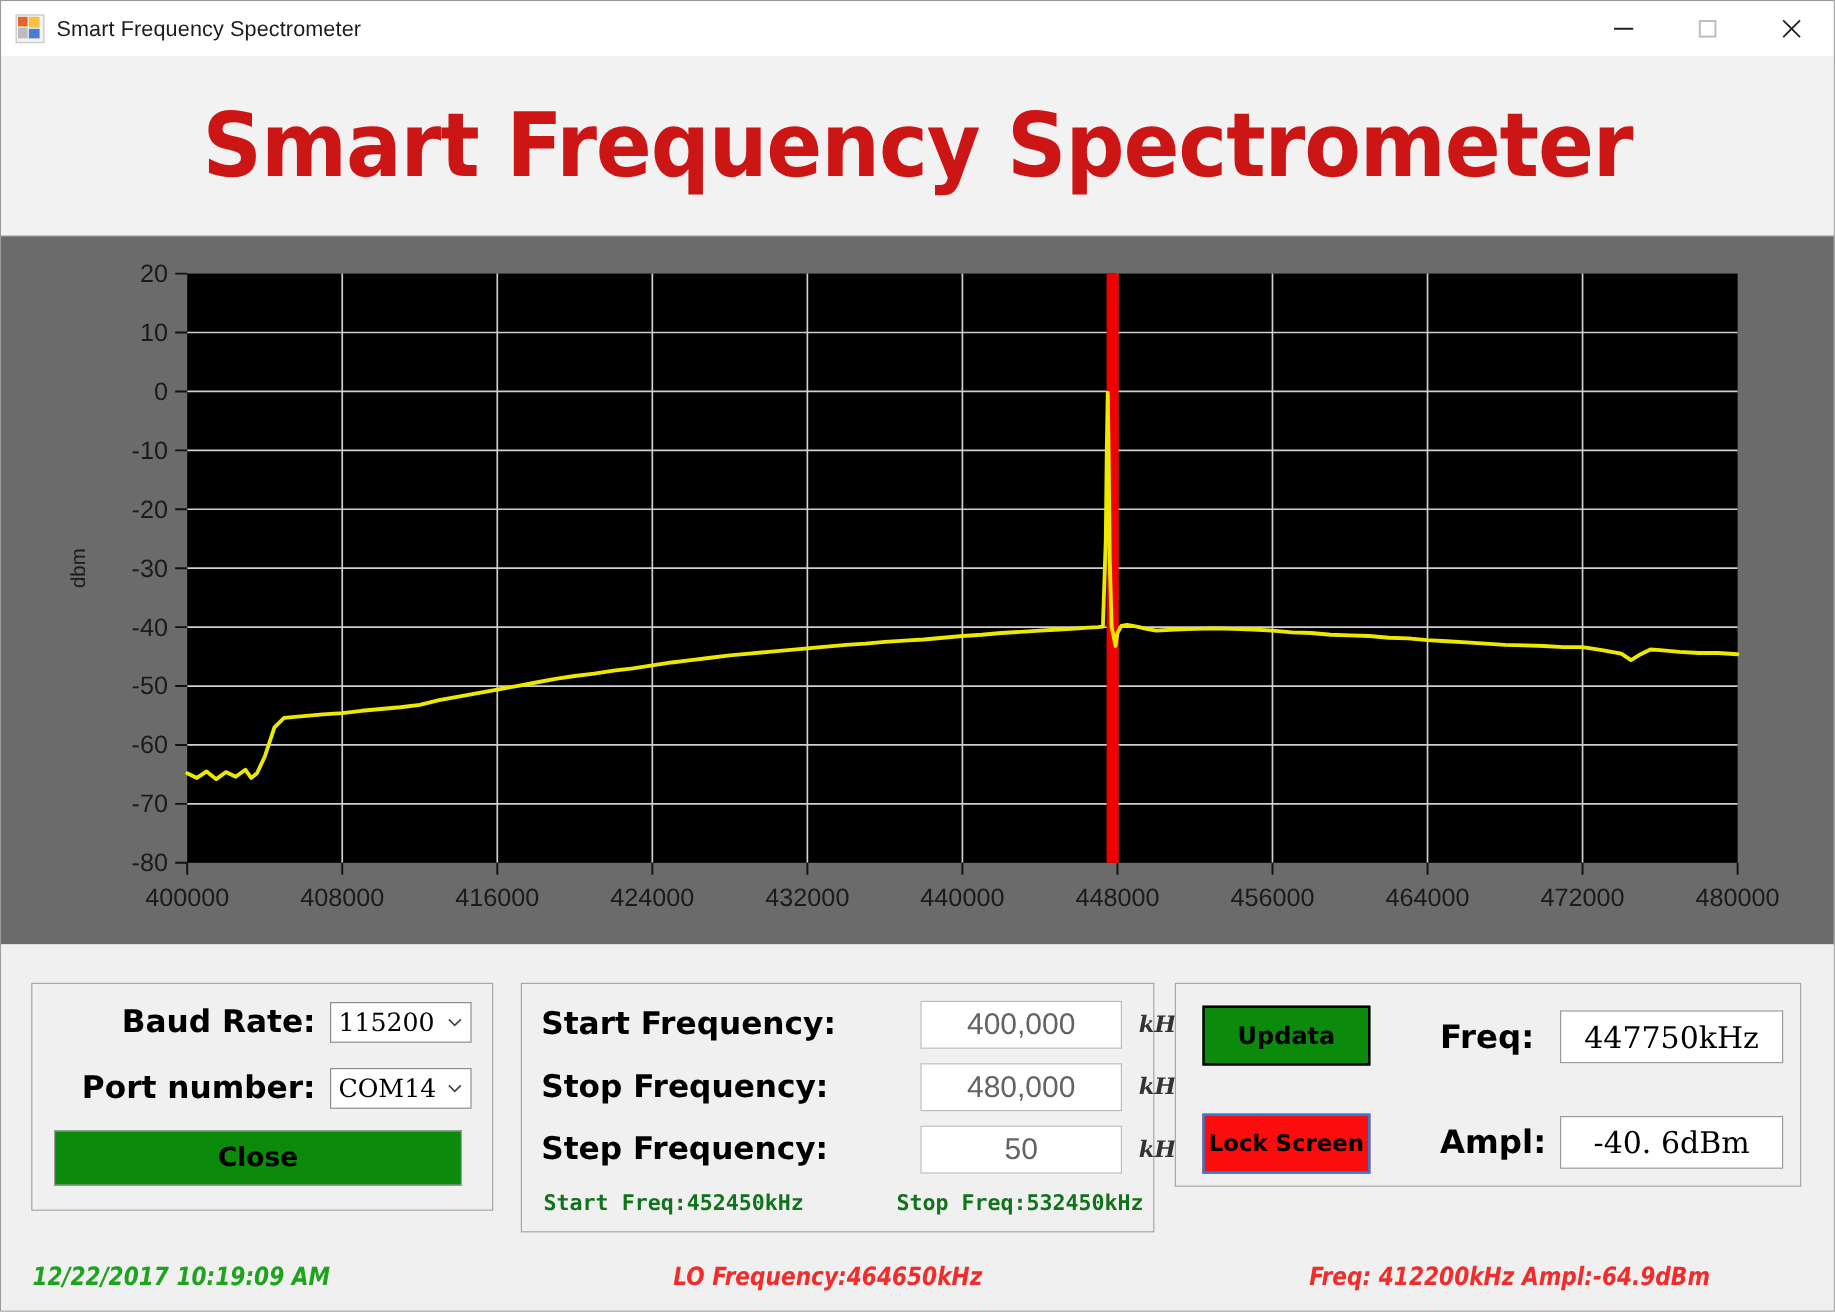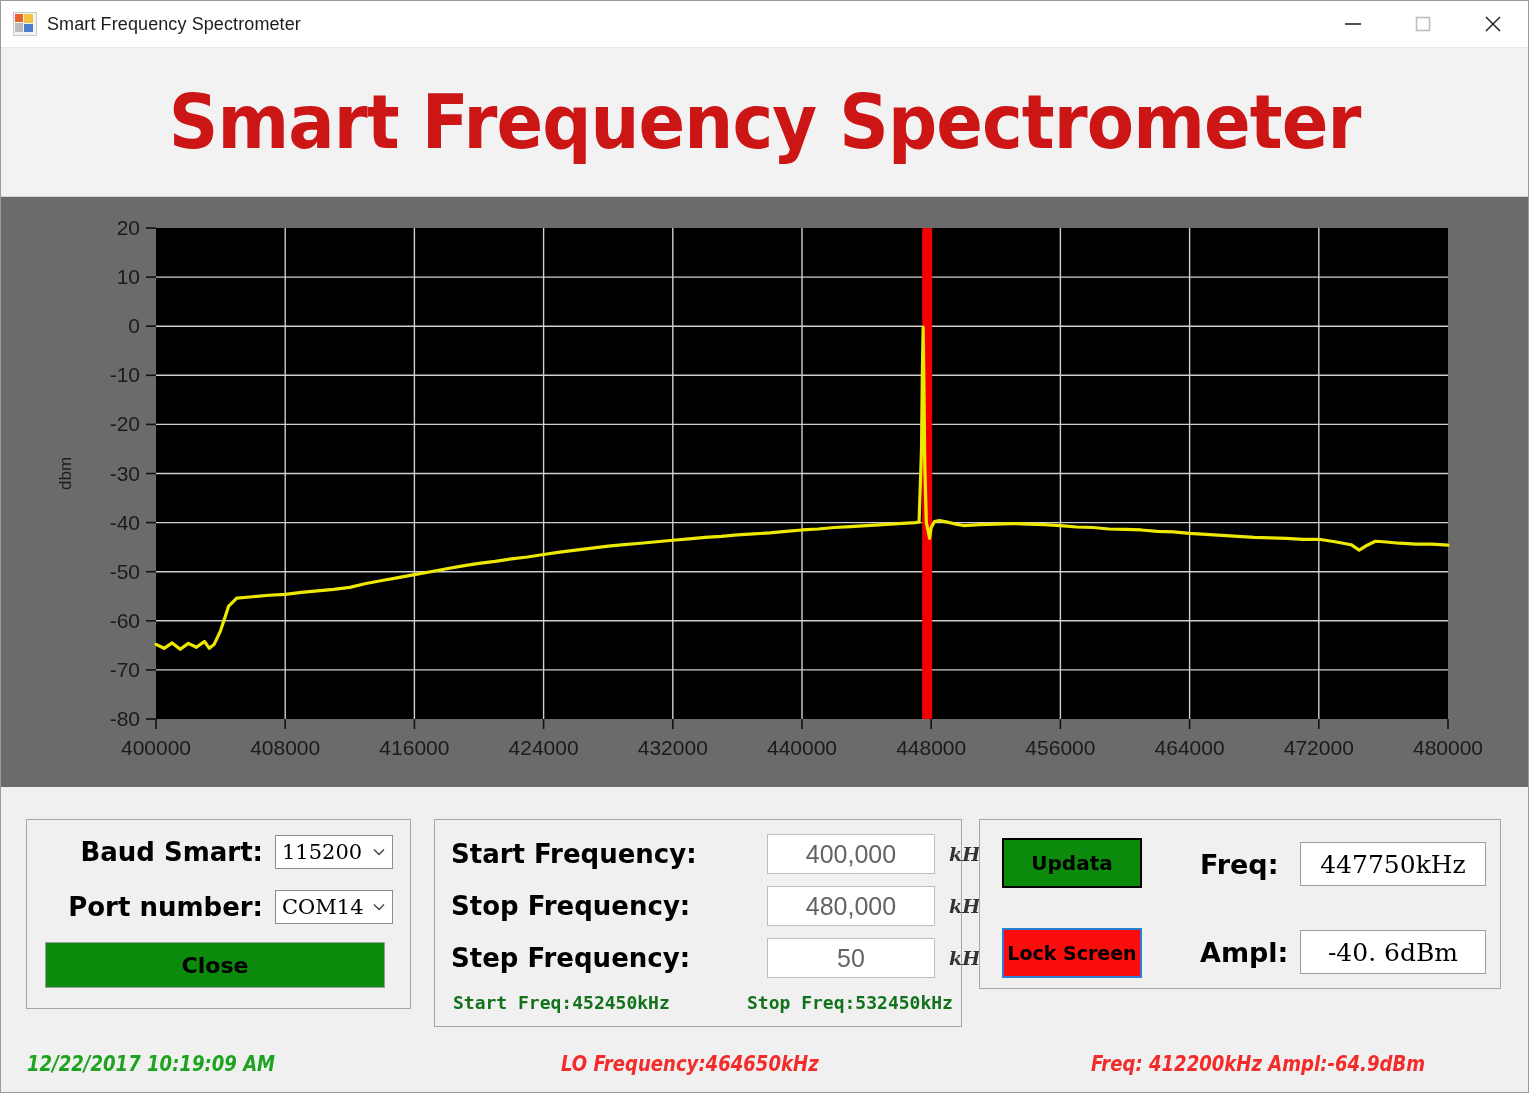--- a/index.html
+++ b/index.html
@@ -385,21 +385,21 @@
         <text x="0" y="0" fill="#1b1b1b" font-size="17" text-anchor="middle" font-family="&quot;Liberation Sans&quot;, sans-serif" transform="translate(70,276.5) rotate(-90)">dbm</text>
         <rect x="921.1625" y="31" width="10" height="491" fill="#f20000"></rect>
         <path d="M 155.00 447.37 L 163.07 451.30 L 171.15 445.89 L 179.22 452.28 L 187.30 446.39 L 195.38 450.31 L 203.45 444.42 L 208.30 451.30 L 213.14 447.37 L 219.60 433.62 L 227.68 409.07 L 235.75 401.21 L 251.90 399.74 L 268.05 398.27 L 284.20 397.29 L 300.35 395.32 L 316.50 393.85 L 332.65 392.38 L 348.80 390.41 L 364.95 386.48 L 381.10 383.54 L 397.25 380.59 L 413.40 377.65 L 429.55 374.70 L 445.70 371.75 L 461.85 368.81 L 478.00 366.35 L 494.15 364.39 L 510.30 361.93 L 526.45 359.97 L 542.60 357.51 L 558.75 355.06 L 574.90 353.10 L 591.05 351.13 L 607.20 349.17 L 623.35 347.70 L 639.50 346.22 L 655.65 344.75 L 671.80 343.28 L 687.95 341.80 L 704.10 340.33 L 720.25 339.35 L 736.40 337.88 L 752.55 336.89 L 768.70 335.91 L 784.85 334.44 L 801.00 332.97 L 817.15 331.98 L 833.30 330.51 L 849.45 329.53 L 865.60 328.55 L 881.75 327.56 L 897.90 326.58 L 905.98 326.09 L 914.05 325.60 L 918.09 325.11 L 920.51 251.95 L 921.32 178.30 L 922.13 130.18 L 922.93 188.12 L 923.74 266.68 L 925.35 325.60 L 926.97 332.97 L 928.59 341.31 L 930.20 330.51 L 933.43 324.62 L 938.27 323.64 L 946.35 325.11 L 954.43 327.07 L 962.50 328.55 L 978.65 327.56 L 994.80 327.07 L 1010.95 326.58 L 1027.10 327.07 L 1043.25 327.56 L 1059.40 328.55 L 1075.55 330.02 L 1091.70 330.51 L 1107.85 331.98 L 1124.00 332.47 L 1140.15 332.97 L 1156.30 334.44 L 1172.45 334.93 L 1188.60 336.40 L 1204.75 337.38 L 1220.90 338.37 L 1237.05 339.35 L 1253.20 340.33 L 1269.35 340.82 L 1285.50 341.31 L 1301.65 342.29 L 1317.80 342.29 L 1333.95 344.75 L 1342.02 346.22 L 1350.10 347.70 L 1358.17 353.10 L 1366.25 348.19 L 1374.33 344.26 L 1382.40 344.75 L 1398.55 346.22 L 1414.70 347.20 L 1430.85 347.20 L 1447.00 348.19" fill="none" stroke="#ece800" stroke-width="3.2" stroke-linejoin="round" stroke-linecap="round"></path>
       </svg>
   </div>
 
   <div class="bottom">
 
     <div class="panel panel-left">
       <div class="row-baud">
-        <div class="left-label lbl-bold">Baud Smart:</div>
+        <div class="left-label lbl-bold">Baud Rate:</div>
         <div class="combo">
           <span class="combo-value">115200</span>
           <svg class="combo-arrow" viewBox="0 0 12 12">
             <polyline points="1,3.5 6,8.5 11,3.5" fill="none" stroke="#444" stroke-width="1.4"></polyline>
           </svg>
         </div>
       </div>
       <div class="row-port">
         <div class="left-label lbl-bold">Port number:</div>
         <div class="combo">

